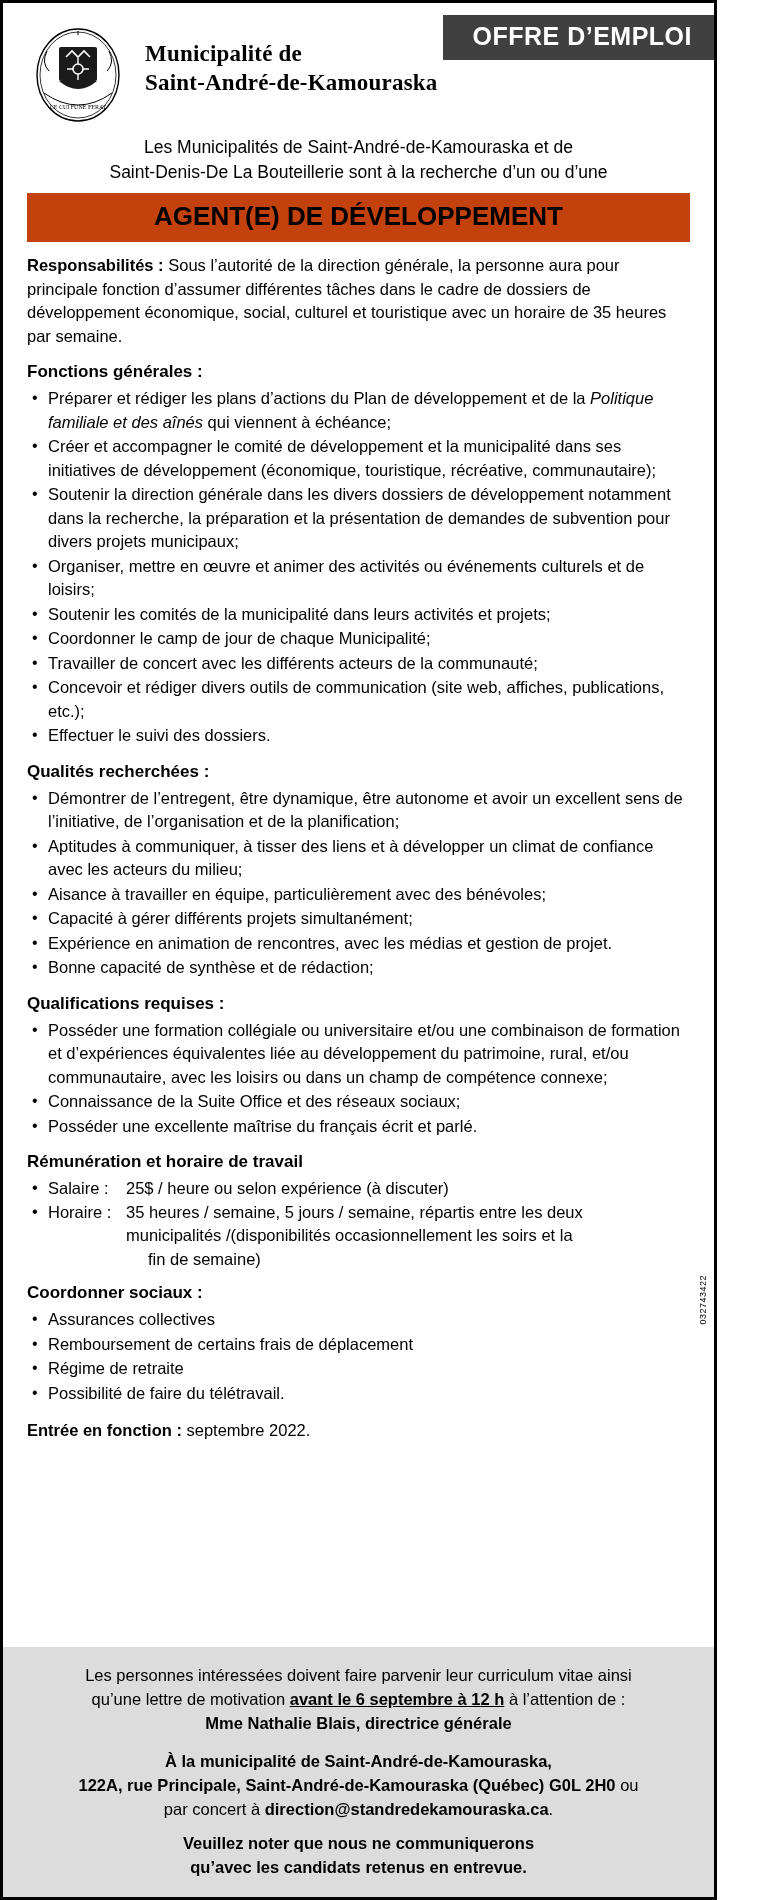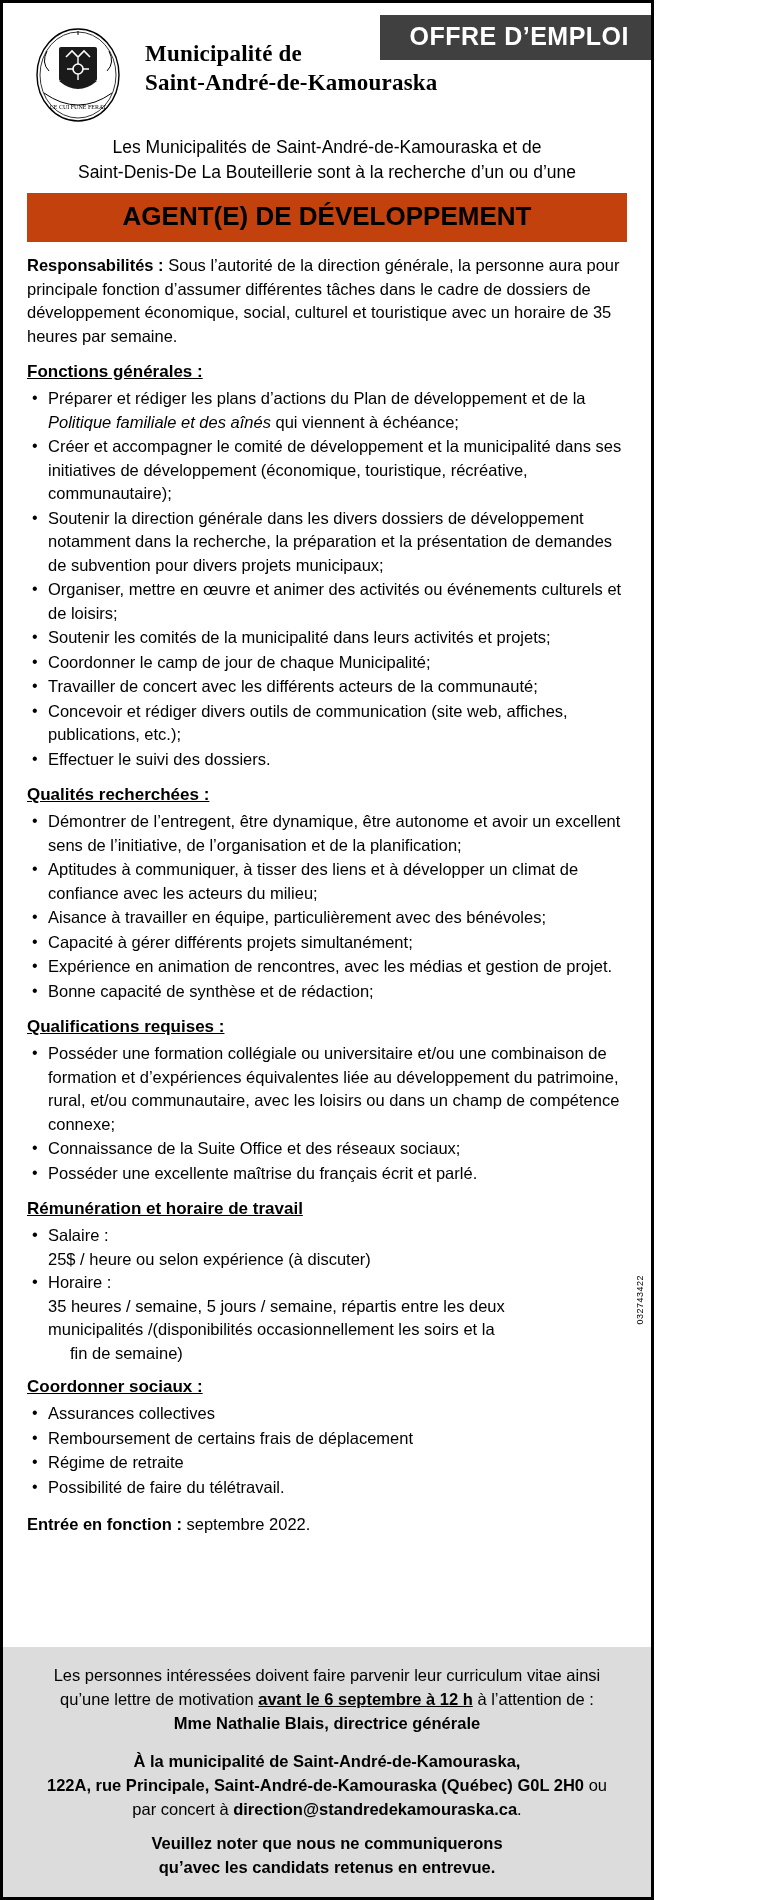--- a/index.html
+++ b/index.html
@@ -10,21 +10,21 @@
   body {
     width: 768px;
     height: 1900px;
     font-family: "Liberation Sans", sans-serif;
     color: #000000;
     position: relative;
     overflow: hidden;
   }
   .page {
     position: relative;
-    width: 654px;
+    width: 717px;
     height: 1900px;
     box-sizing: border-box;
     border: 3px solid #000;
     background: #fff;
     padding: 0;
   }
   .inner {
     position: relative;
     padding: 10px 24px 0 24px;
   }
@@ -88,21 +88,20 @@
     font-size: 16.5px;
     line-height: 23.5px;
     margin: 0 0 14px 0;
     text-align: left;
   }
   .para b { font-weight: bold; }
   .section-head {
     font-weight: bold;
     font-size: 17px;
     margin: 0 0 5px 0;
-    text-decoration: underline;
   }
   ul.bullets {
     list-style: none;
     margin: 0 0 14px 0;
     padding: 0;
   }
   ul.bullets li {
     position: relative;
     padding-left: 21px;
     font-size: 16.5px;

